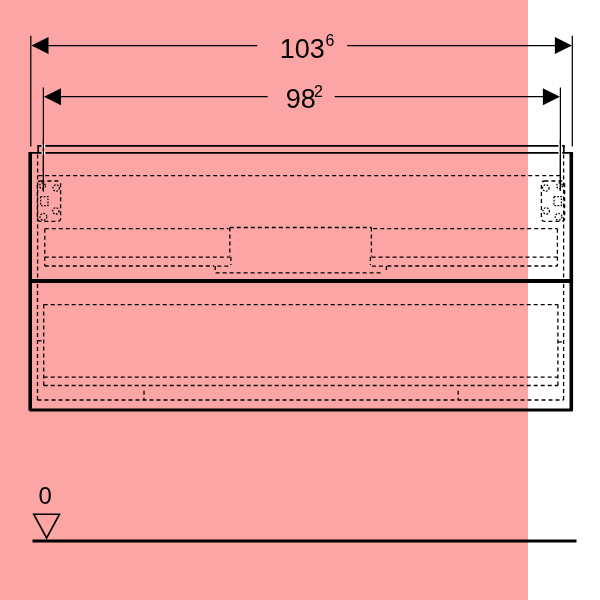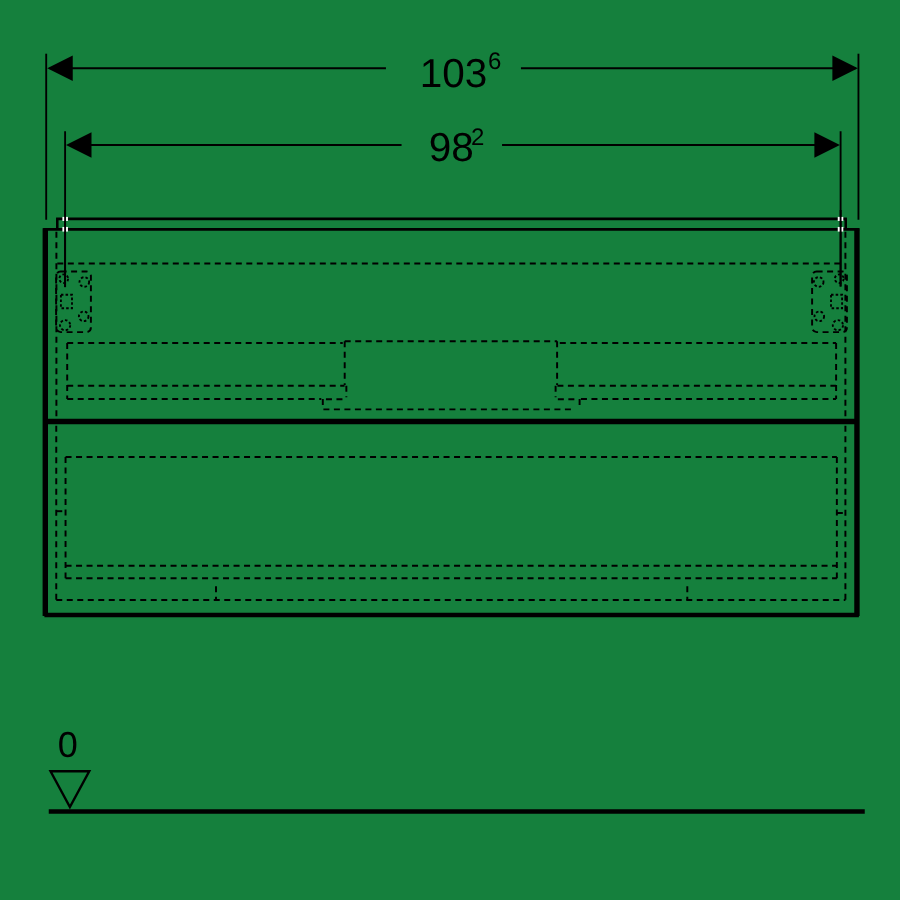--- a/index.html
+++ b/index.html
@@ -1,16 +1,16 @@
 <!DOCTYPE html>
 <html><head>
 <meta charset="utf-8">
 <style>
   html,body{margin:0;padding:0;background:#ffffff;}
-  .page{width:600px;height:600px;position:relative;background:#15803d;}
+  .page{width:528px;height:600px;position:relative;background:#fca5a5;}
   svg{position:absolute;left:0;top:0;}
   text{font-family:"Liberation Sans",sans-serif;fill:#000;}
 </style>
 </head>
 <body>
 <div class="page">
 <svg width="600" height="600" viewBox="0 0 600 600" fill="none" stroke-linecap="butt">
   <g stroke="#000">
 
     <line x1="30.8" y1="35.8" x2="30.8" y2="146.5" stroke-width="1.25"></line>

